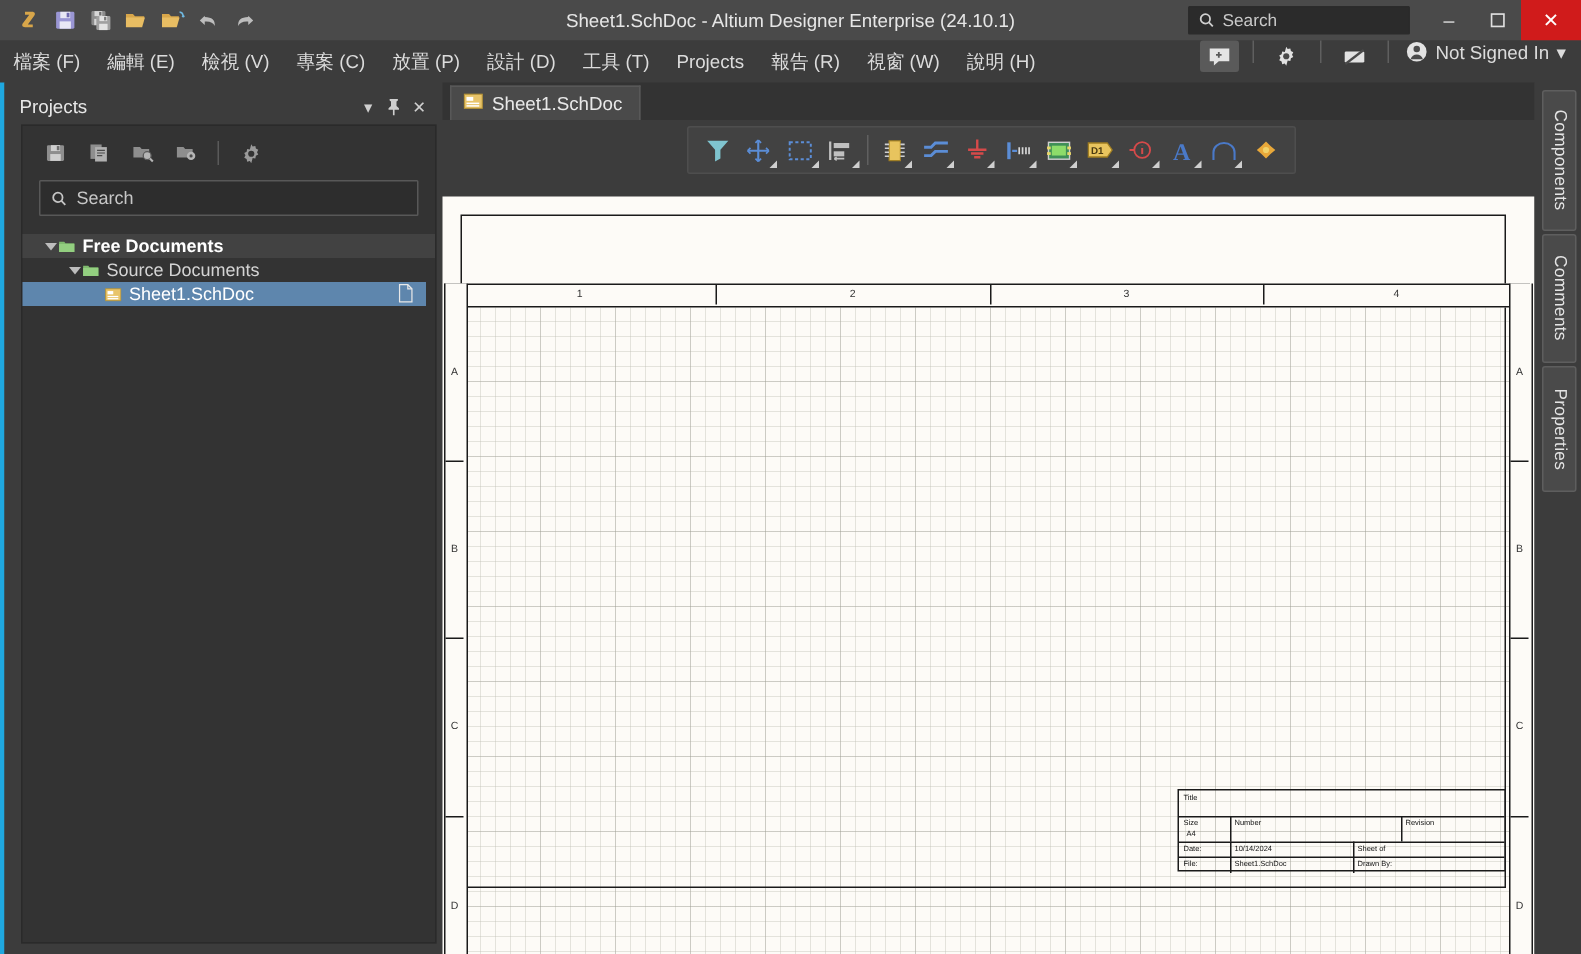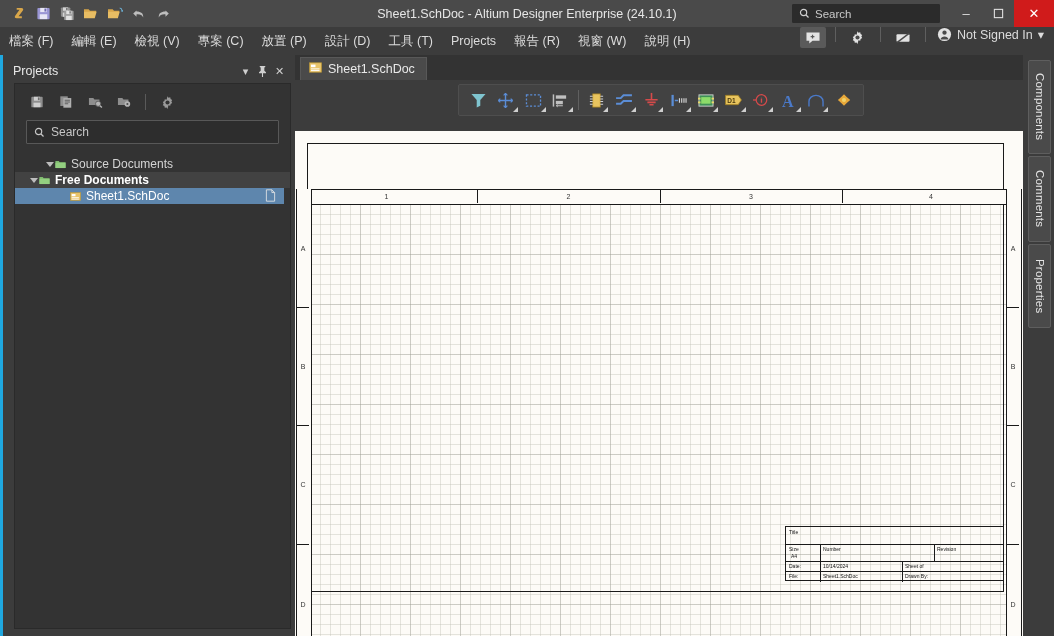--- a/index.html
+++ b/index.html
@@ -364,44 +364,44 @@
       <div class="panel-search">
         <svg width="11" height="11" viewBox="0 0 12 12">
             <circle cx="5" cy="5" r="3.4" stroke="#c6c6c6" stroke-width="1.3" fill="none"></circle>
             <path d="M7.6 7.6L10.4 10.4" stroke="#c6c6c6" stroke-width="1.3"></path>
           </svg>
         <span class="ph">Search</span>
       </div>
 
       <div class="tree">
 
+        <div class="trow hl" style="padding-left:13px">
+          <span class="tw">
+              <span class="caret"></span>
+            </span>
+          <span class="tw">
+            <svg width="12" height="11" viewBox="0 0 13 11">
+                <path d="M0.5 1.5h4l1 1.2h7v7h-12z" fill="#7fba6e"></path>
+                <path d="M0.5 3.4h12v6.3h-12z" fill="#93cf80"></path>
+              </svg>
+          </span>
+          <span class="tlabel">Free Documents</span>
+        </div>
+
         <div class="trow" style="padding-left:29px">
           <span class="tw">
               <span class="caret"></span>
             </span>
           <span class="tw">
             <svg width="12" height="11" viewBox="0 0 13 11">
                 <path d="M0.5 1.5h4l1 1.2h7v7h-12z" fill="#7fba6e"></path>
                 <path d="M0.5 3.4h12v6.3h-12z" fill="#93cf80"></path>
               </svg>
           </span>
           <span class="tlabel">Source Documents</span>
-        </div>
-
-        <div class="trow hl" style="padding-left:13px">
-          <span class="tw">
-              <span class="caret"></span>
-            </span>
-          <span class="tw">
-            <svg width="12" height="11" viewBox="0 0 13 11">
-                <path d="M0.5 1.5h4l1 1.2h7v7h-12z" fill="#7fba6e"></path>
-                <path d="M0.5 3.4h12v6.3h-12z" fill="#93cf80"></path>
-              </svg>
-          </span>
-          <span class="tlabel">Free Documents</span>
         </div>
 
         <div class="trow sel" style="padding-left:55px">
           <span class="tw">
             <svg width="12" height="11" viewBox="0 0 13 11">
                 <rect x="0.5" y="0.8" width="12" height="9.4" fill="#e8c46a" stroke="#b79436" stroke-width="0.7"></rect>
                 <rect x="2" y="2.6" width="4.5" height="2.6" fill="#fff"></rect>
                 <rect x="2" y="6.4" width="8.5" height="1" fill="#fff"></rect>
                 <rect x="2" y="8.1" width="8.5" height="1" fill="#fff"></rect>
               </svg>

